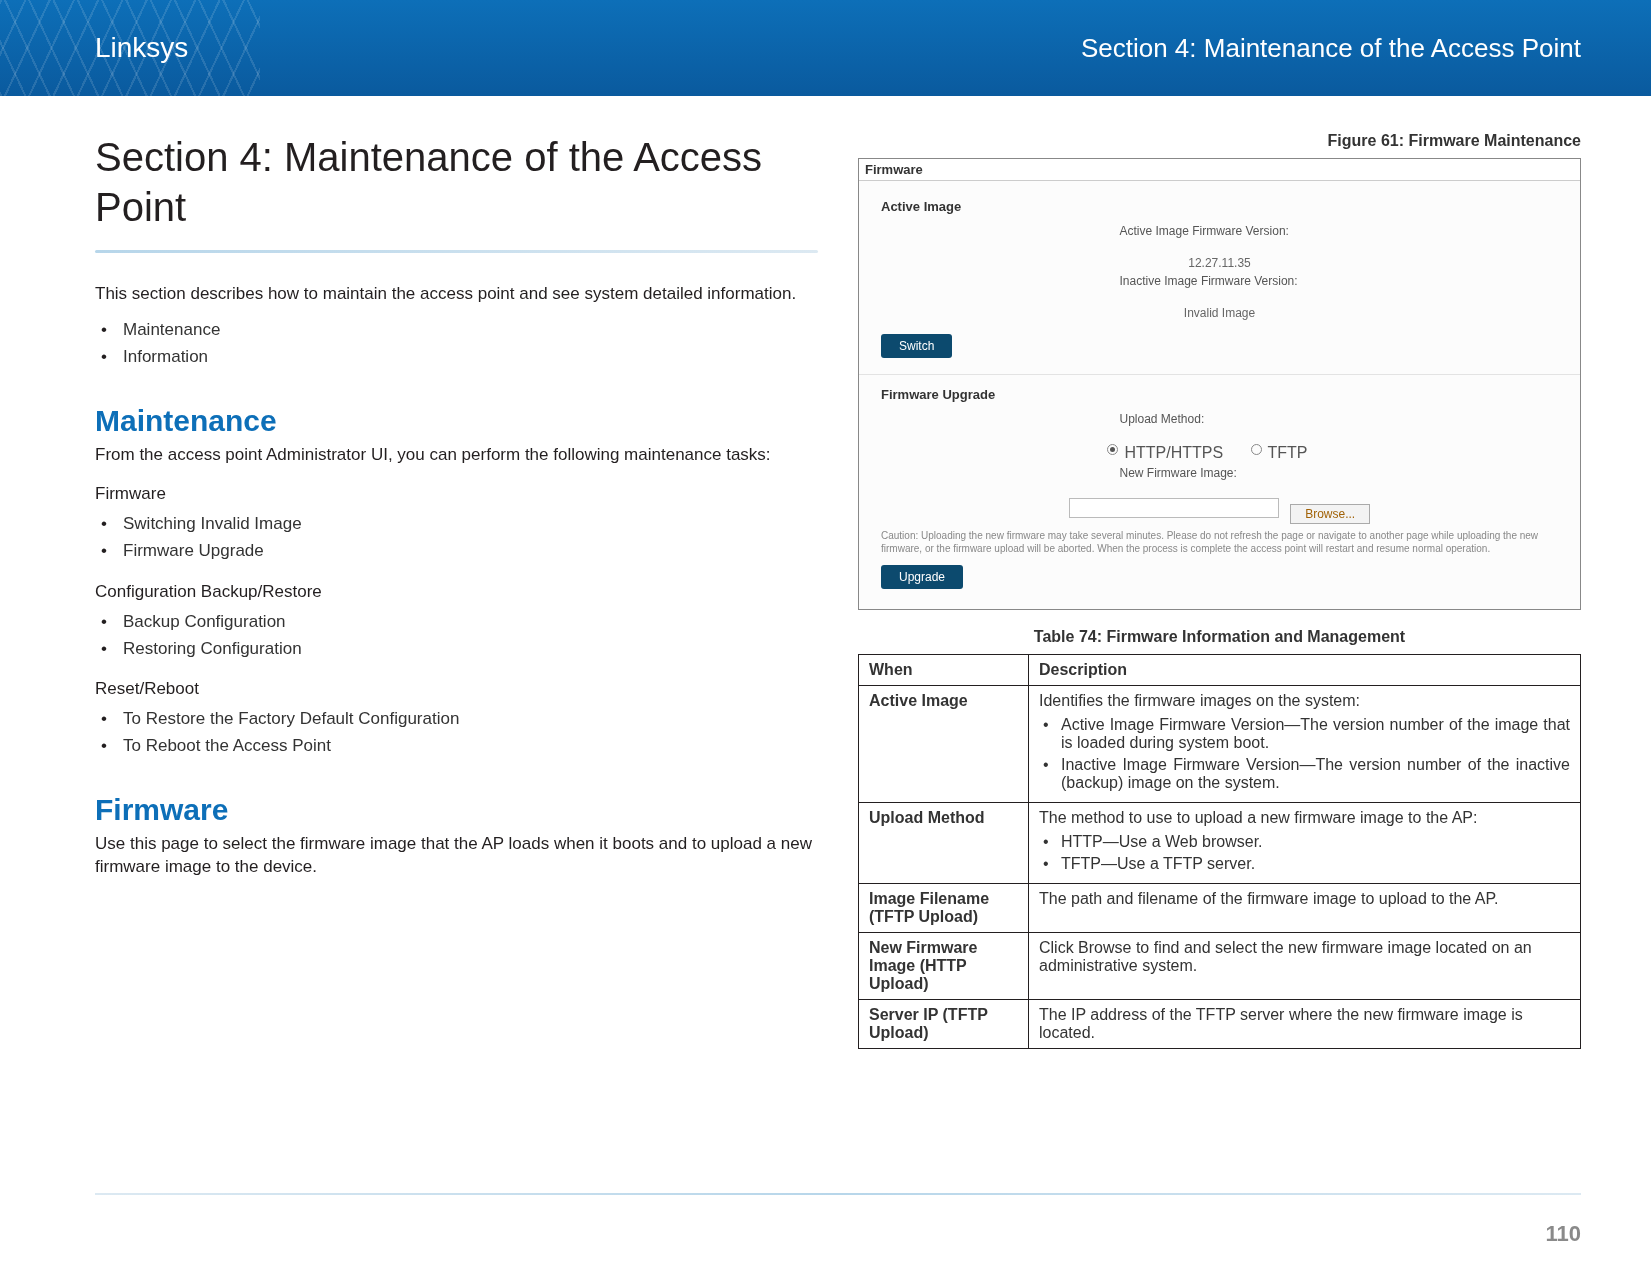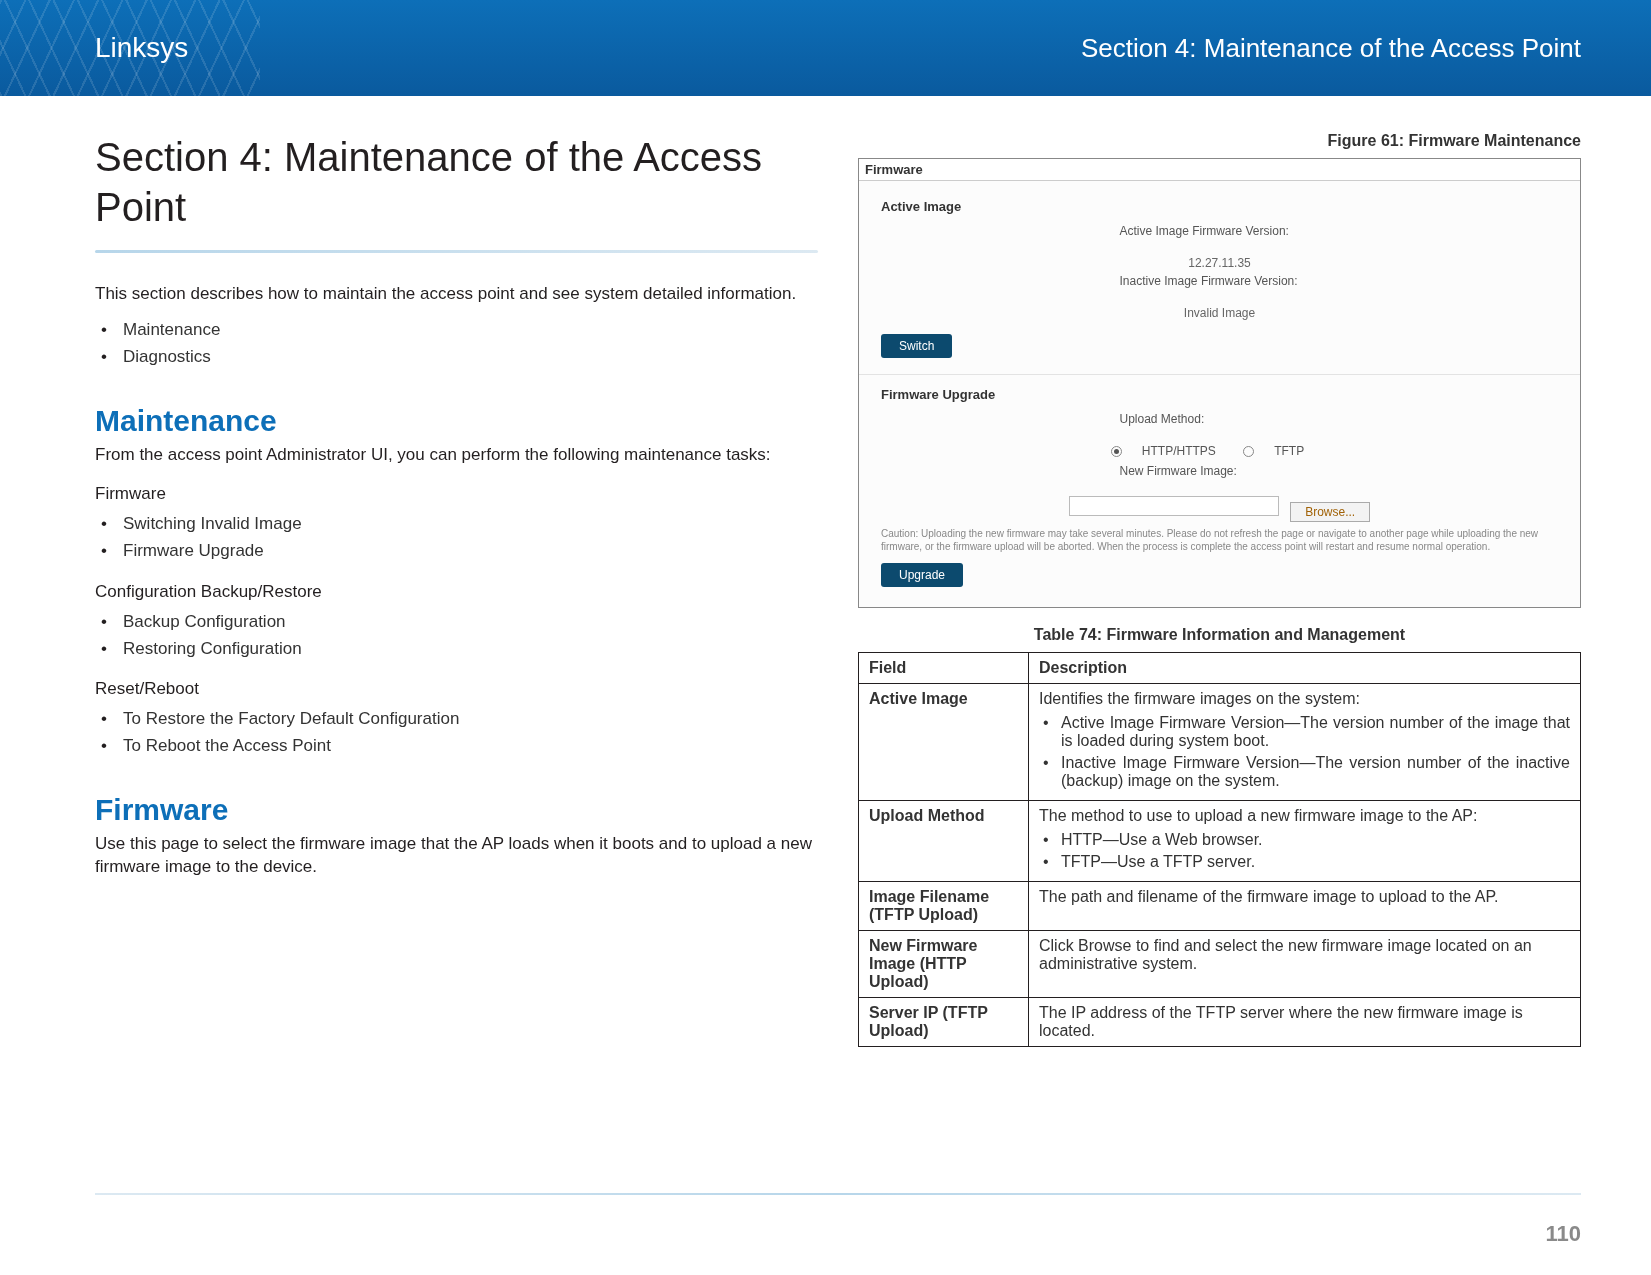--- a/index.html
+++ b/index.html
@@ -118,22 +118,22 @@
     display: inline-block;
     background: #0c4a6e;
     color: #fff;
     padding: 5px 18px;
     border-radius: 3px;
     font-size: 12px;
     margin: 10px 0 4px;
   }
   .ss-divider { border-top: 1px solid #e3e3e3; margin: 12px -22px; }
   .ss-radio {
-    display: inline-flex; align-items: center; gap: 20px; margin-right: 24px;
-    font-size: 12px; color: #555;
+    display: inline-flex; gap: 6px; margin-right: 24px;
+    font-size: 16px; color: #555;
   }
   .ss-radio .dot {
     width: 11px; height: 11px; border: 1px solid #888; border-radius: 50%;
     display: inline-block; position: relative;
   }
   .ss-radio.checked .dot::after {
     content: ""; position: absolute; inset: 2px; background: #555; border-radius: 50%;
   }
   .ss-input {
     border: 1px solid #bbb; background: #fff; height: 20px; width: 210px;
@@ -195,21 +195,21 @@
 </div>
 
 <div class="page">
   <div class="col">
     <h1 class="section-title">Section 4: Maintenance of the Access Point</h1>
     <div class="title-rule"></div>
 
     <p class="intro">This section describes how to maintain the access point and see system detailed information.</p>
     <ul class="plain">
       <li>Maintenance</li>
-      <li>Diagnostics</li>
+      <li>Information</li>
     </ul>
 
     <h2 class="blue">Maintenance</h2>
     <p class="justify">From the access point Administrator UI, you can perform the following maintenance tasks:</p>
 
     <p class="subhead">Firmware</p>
     <ul class="plain">
       <li>Switching Invalid Image</li>
       <li>Firmware Upgrade</li>
     </ul>
@@ -272,21 +272,21 @@
         </div>
         <div class="ss-caution">Caution: Uploading the new firmware may take several minutes. Please do not refresh the page or navigate to another page while uploading the new firmware, or the firmware upload will be aborted. When the process is complete the access point will restart and resume normal operation.</div>
         <span class="ss-btn">Upgrade</span>
       </div>
     </div>
 
     <div class="table-caption">Table 74: Firmware Information and Management</div>
     <table class="desc">
       <tbody>
           <tr>
-        <th>Field</th>
+        <th>When</th>
         <th>Description</th>
       </tr>
       <tr>
         <td class="field">Active Image</td>
         <td>
           <span>Identifies the firmware images on the system:</span>
           <ul>
             <li>Active Image Firmware Version—The version number of the image that is loaded during system boot.</li>
             <li>Inactive Image Firmware Version—The version number of the inactive (backup) image on the system.</li>
           </ul>

